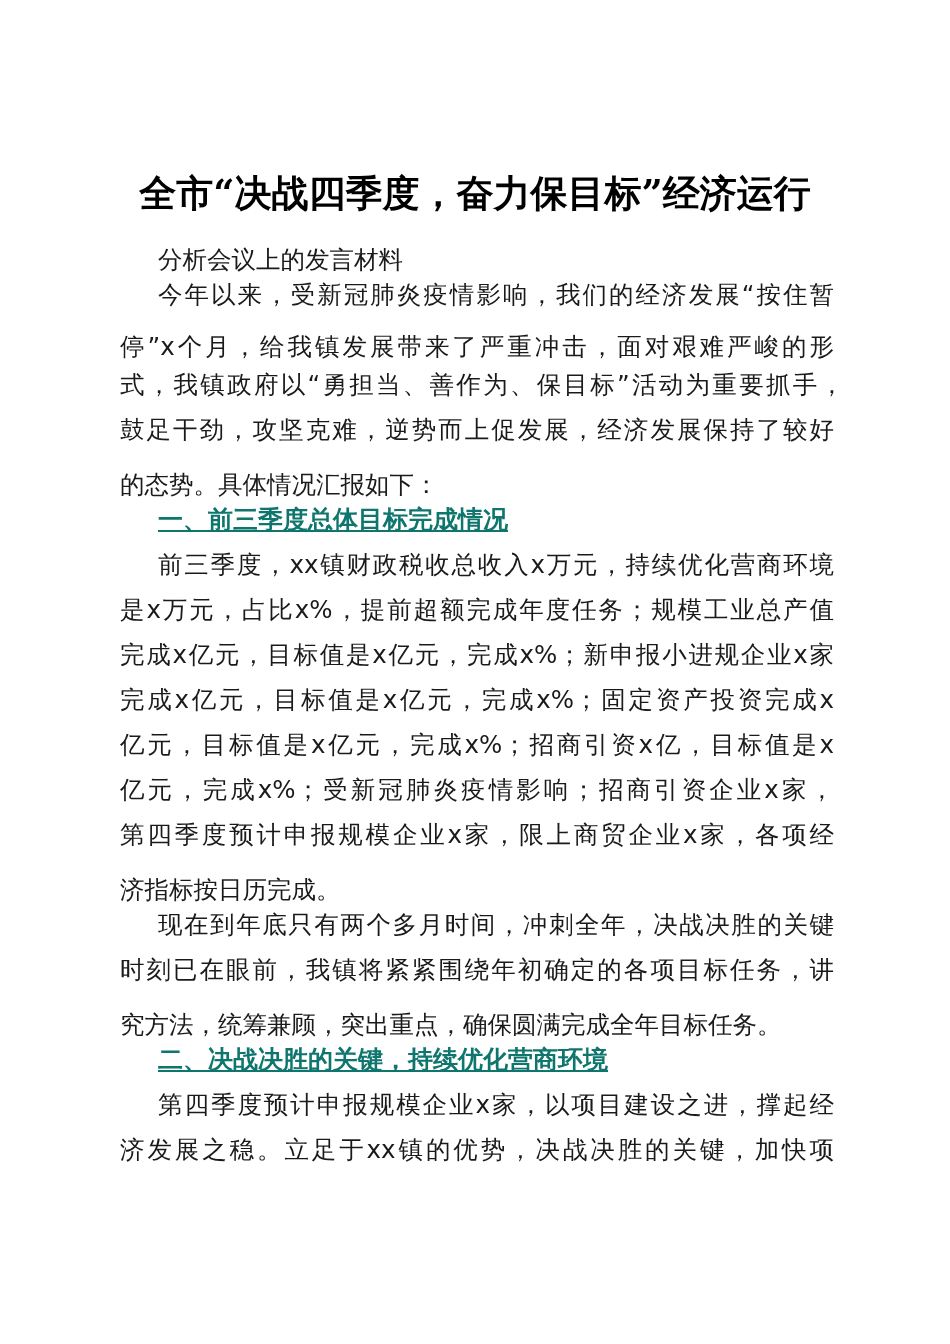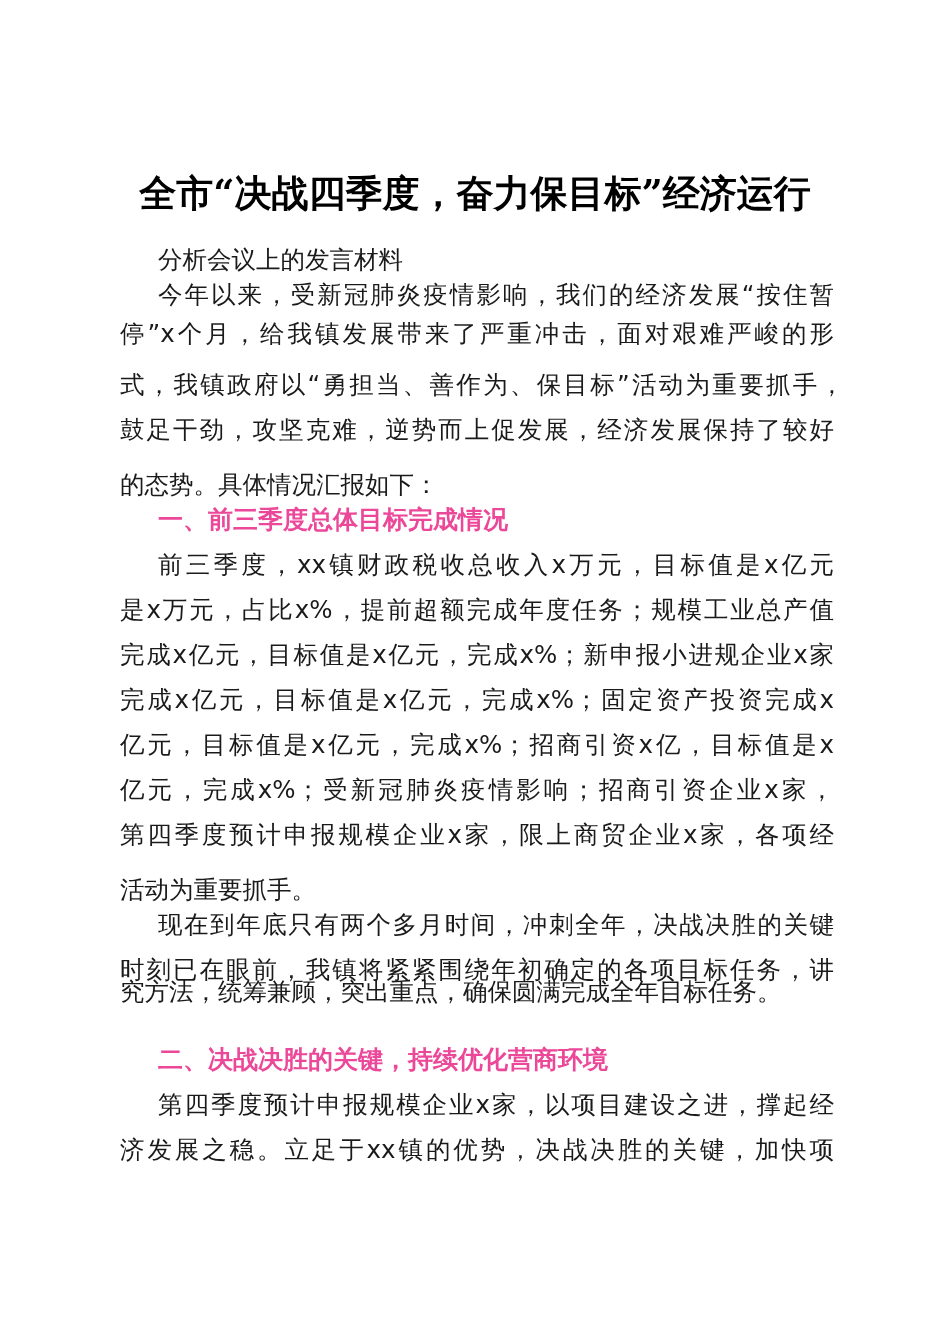--- a/index.html
+++ b/index.html
@@ -12,54 +12,54 @@
   .line {
     position:absolute; left:120px; width:714px; height:45px; line-height:45px;
     font-family:"DejaVu Sans","Liberation Sans",sans-serif; font-size:24.5px;
     white-space:nowrap; text-align:justify; text-align-last:justify; color:#1a1a1a;
   }
   .line.indent { left:158px; width:676px; }
   .line.last { text-align-last:left;margin-top:10px; }
   .heading {
     position:absolute; left:158px; height:45px; line-height:45px;
     font-family:"DejaVu Sans","Liberation Sans",sans-serif; font-weight:bold;
-    font-size:25px; white-space:nowrap; color:#ec4899;
+    font-size:25px; white-space:nowrap; color:#0f766e;text-decoration:underline;
   }
 </style>
 </head>
 <body>
 
 <div>
   <div class="title">全市“决战四季度，奋力保目标”经济运行</div>
 
   <div class="line indent last" style="top:227px">分析会议上的发言材料</div>
 
   <div>
     <div class="line indent" style="top:272px">今年以来，受新冠肺炎疫情影响，我们的经济发展“按住暂</div>
-    <div class="line" style="top:311px">停”x个月，给我镇发展带来了严重冲击，面对艰难严峻的形</div>
+    <div class="line" style="top:324px">停”x个月，给我镇发展带来了严重冲击，面对艰难严峻的形</div>
     <div class="line" style="top:362px;width:724px">式，我镇政府以“勇担当、善作为、保目标”活动为重要抓手，</div>
     <div class="line" style="top:407px">鼓足干劲，攻坚克难，逆势而上促发展，经济发展保持了较好</div>
     <div class="line last" style="top:452px">的态势。具体情况汇报如下：</div>
   </div>
 
   <div class="heading" style="top:497px">一、前三季度总体目标完成情况</div>
   <div>
-    <div class="line indent" style="top:542px">前三季度，xx镇财政税收总收入x万元，目标值是x亿元</div>
+    <div class="line indent" style="top:542px">前三季度，xx镇财政税收总收入x万元，持续优化营商环境</div>
     <div class="line" style="top:587px">是x万元，占比x%，提前超额完成年度任务；规模工业总产值</div>
     <div class="line" style="top:632px">完成x亿元，目标值是x亿元，完成x%；新申报小进规企业x家</div>
     <div class="line" style="top:677px">完成x亿元，目标值是x亿元，完成x%；固定资产投资完成x</div>
     <div class="line" style="top:722px">亿元，目标值是x亿元，完成x%；招商引资x亿，目标值是x</div>
     <div class="line" style="top:767px">亿元，完成x%；受新冠肺炎疫情影响；招商引资企业x家，</div>
     <div class="line" style="top:812px">第四季度预计申报规模企业x家，限上商贸企业x家，各项经</div>
-    <div class="line last" style="top:857px">活动为重要抓手。</div>
+    <div class="line last" style="top:857px">济指标按日历完成。</div>
   </div>
   <div>
     <div class="line indent" style="top:902px">现在到年底只有两个多月时间，冲刺全年，决战决胜的关键</div>
     <div class="line" style="top:947px">时刻已在眼前，我镇将紧紧围绕年初确定的各项目标任务，讲</div>
-    <div class="line last" style="top:959px">究方法，统筹兼顾，突出重点，确保圆满完成全年目标任务。</div>
+    <div class="line last" style="top:992px">究方法，统筹兼顾，突出重点，确保圆满完成全年目标任务。</div>
   </div>
 
   <div class="heading" style="top:1037px">二、决战决胜的关键，持续优化营商环境</div>
   <div>
     <div class="line indent" style="top:1082px">第四季度预计申报规模企业x家，以项目建设之进，撑起经</div>
     <div class="line" style="top:1127px">济发展之稳。立足于xx镇的优势，决战决胜的关键，加快项</div>
   </div>
 </div>
 
 </body></html>

